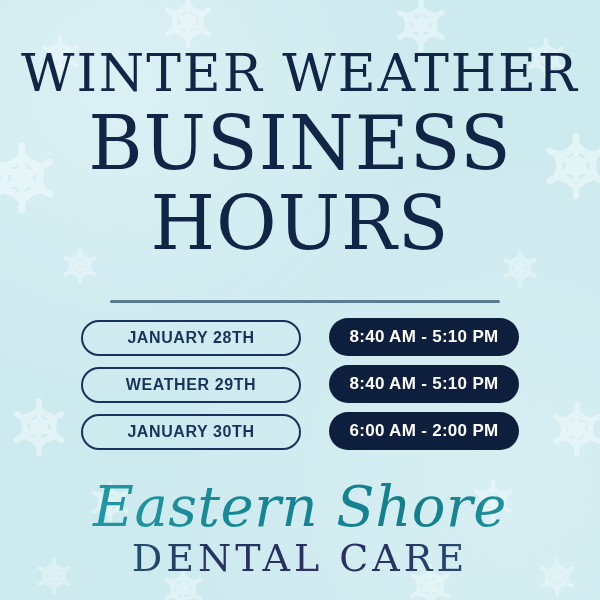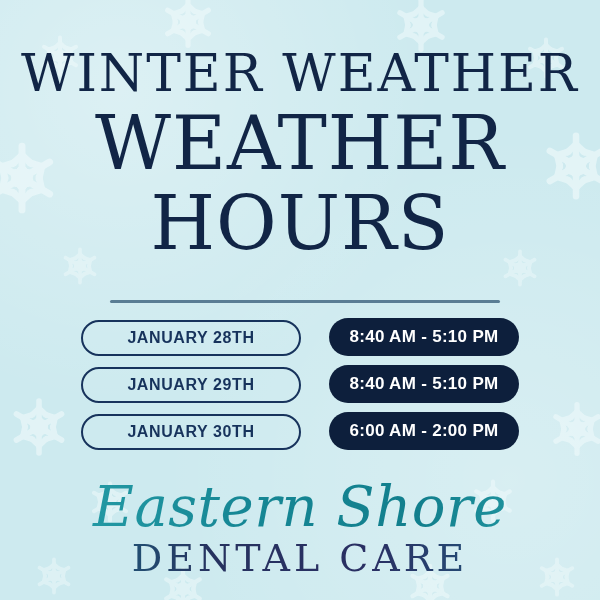--- a/index.html
+++ b/index.html
@@ -789,33 +789,33 @@
           </g>
       <circle cx="50" cy="50" r="6" fill="currentColor"></circle>
     </svg>
       </div>
     </div>
 
   <div class="content">
 
     <div class="title-block">
       <div class="t-line1">WINTER WEATHER</div>
-      <div class="t-line2">WEATHER</div>
+      <div class="t-line2">BUSINESS</div>
       <div class="t-line3">HOURS</div>
     </div>
 
     <div class="divider"></div>
 
     <div class="rows" id="rows">
         <div class="row">
           <div class="pill-date">JANUARY 28TH</div>
           <div class="pill-time">8:40 AM - 5:10 PM</div>
         </div>
         <div class="row">
-          <div class="pill-date">JANUARY 29TH</div>
+          <div class="pill-date">WEATHER 29TH</div>
           <div class="pill-time">8:40 AM - 5:10 PM</div>
         </div>
         <div class="row">
           <div class="pill-date">JANUARY 30TH</div>
           <div class="pill-time">6:00 AM - 2:00 PM</div>
         </div>
       </div>
 
     <div class="logo">
       <div class="logo-script">Eastern Shore</div>

